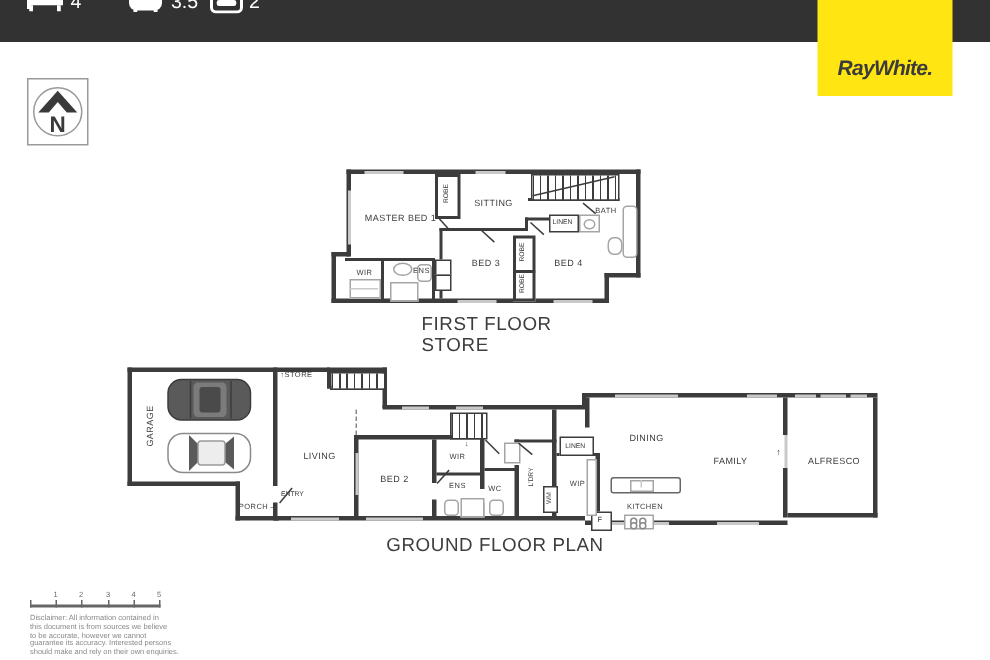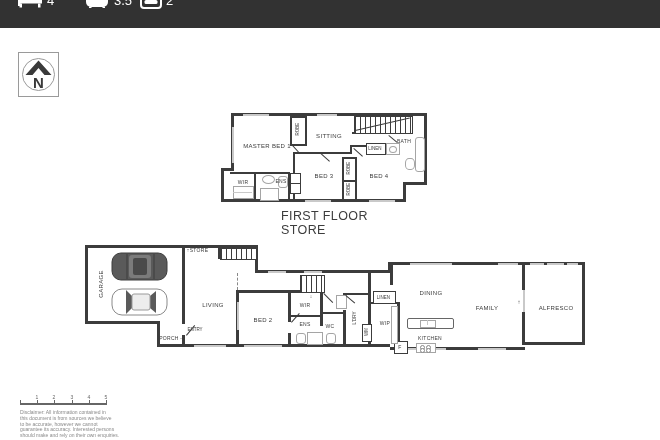--- a/index.html
+++ b/index.html
@@ -64,20 +64,23 @@
     </svg>
     <span class="statnum" style="left:114px">3.5</span>
     <svg style="left:140px;top:-9px" width="22" height="18" viewBox="0 0 22 18">
       <rect x="1" y="1" width="20" height="16" rx="3" fill="none" stroke="#fff" stroke-width="2"></rect>
       <rect x="4.5" y="9" width="13" height="4" rx="1.5" fill="#fff"></rect>
       <rect x="7" y="5.5" width="8" height="3.5" rx="1" fill="#fff"></rect>
     </svg>
     <span class="statnum" style="left:166px">2</span>
   </div>
 
+  <div class="brand">
+    <span>RayWhite.</span>
+  </div>
 
   <div class="compass">
     <svg width="39" height="43" viewBox="0 0 39 43">
       <circle cx="19.5" cy="21.5" r="16" fill="none" stroke="#9a9a9a" stroke-width="1"></circle>
       <path d="M6.5 22 L19.5 7.5 L32.5 22 L25.5 22 L19.5 15 L13.5 22 Z" fill="#3a3a3a"></path>
       <text x="19.5" y="35" text-anchor="middle" font-size="15" font-weight="bold" fill="#3a3a3a">N</text>
     </svg>
   </div>
 
   <div class="plan ff">
@@ -253,20 +256,21 @@
     <span class="lbl s" style="left:252px;top:86px">WC</span>
     <span class="lbl xs v" style="left:276px;top:78px">L'DRY</span>
     <span class="lbl xs v" style="left:288px;top:92px">WM</span>
     <span class="lbl xs" style="left:305.5px;top:56.5px">LINEN</span>
     <span class="lbl s" style="left:307px;top:83px">WIP</span>
     <span class="lbl s" style="left:322px;top:106.5px">F</span>
     <span class="lbl" style="left:353px;top:53px">DINING</span>
     <span class="lbl" style="left:409px;top:68px">FAMILY</span>
     <span class="lbl" style="left:478px;top:68px">ALFRESCO</span>
     <span class="lbl s" style="left:352px;top:98px">KITCHEN</span>
+    <div class="plan-title" style="left:252px;top:116px">GROUND FLOOR PLAN</div>
   </div>
 
   <div class="scalebar">
     <i class="line"></i>
     <i class="tick" style="left:0"></i>
     <i class="tick" style="left:17px"></i>
     <i class="tick" style="left:34px"></i>
     <i class="tick" style="left:52px"></i>
     <i class="tick" style="left:69px"></i>
     <i class="tick" style="left:86px"></i>

